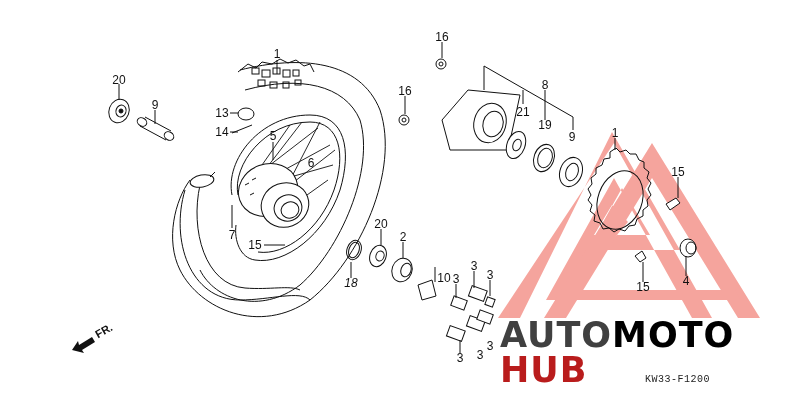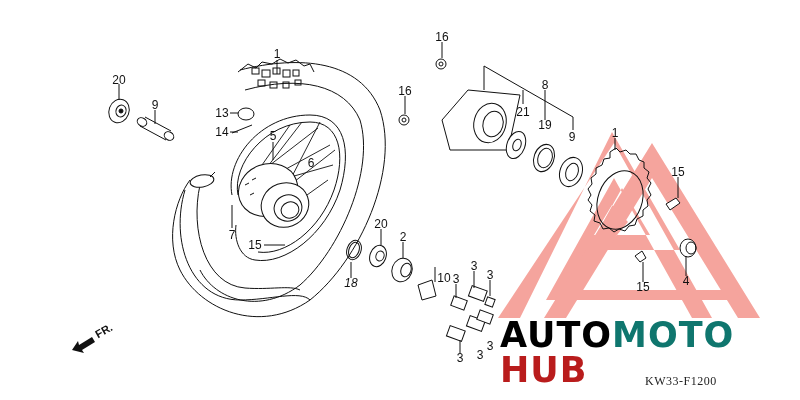--- a/index.html
+++ b/index.html
@@ -1,19 +1,19 @@
 <!DOCTYPE html>
 <html><head>
 <meta charset="utf-8">
 <style>
   html,body{margin:0;padding:0;background:#fff;}
   body{width:800px;height:400px;position:relative;overflow:hidden;font-family:"Liberation Sans",sans-serif;}
   #stage{position:absolute;left:0;top:0;width:800px;height:400px;}
   .callout{position:absolute;font-family:"Liberation Sans",sans-serif;font-size:12px;color:#111;line-height:1;transform:translate(-50%,-50%);white-space:nowrap;}
-  .code{position:absolute;font-family:Liberation Serif, serif;font-size:12px;color:#222;letter-spacing:0.5px;}
+  .code{position:absolute;font-family:Liberation Mono, monospace;font-size:10px;color:#222;letter-spacing:0.5px;}
   .wm{position:absolute;left:500px;top:318px;font-family:"DejaVu Sans","Liberation Sans",sans-serif;font-weight:bold;font-size:35px;letter-spacing:1px;line-height:1;}
   .wm span{display:inline-block;}
   svg{position:absolute;left:0;top:0;}
 </style>
 </head>
 <body>
 
 <div id="stage">
 
   <svg width="800" height="400">
@@ -189,17 +189,17 @@
       <div class="callout" style="left: 405px; top: 91px;">16</div>
       <div class="callout" style="left: 572px; top: 137px;">9</div>
       <div class="callout" style="left: 351px; top: 283px; font-style: italic;">18</div>
       <div class="callout" style="left: 545px; top: 125px;">19</div>
       <div class="callout" style="left: 119px; top: 80px;">20</div>
       <div class="callout" style="left: 381px; top: 224px;">20</div>
       <div class="callout" style="left: 523px; top: 112px;">21</div>
     </div>
 
   <div class="wm">
-    <span style="color:#000000">AUTO</span><span style="color:#0f766e">MOTO</span><span style="color:#b91c1c">HUB</span>
+    <span style="color:#404040">AUTO</span><span style="color:#000000">MOTO</span><span style="color:#b91c1c">HUB</span>
   </div>
 
   <div class="code" style="left:645px;top:374px;">KW33-F1200</div>
 </div>
 
 </body></html>

